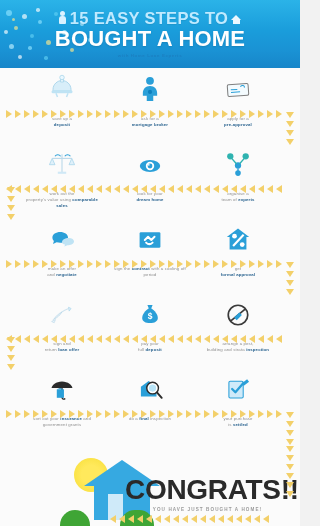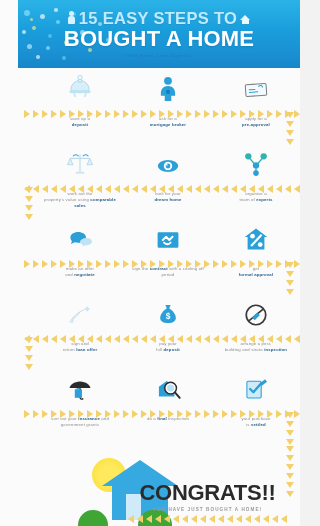--- a/index.html
+++ b/index.html
@@ -3,21 +3,21 @@
 <meta charset="utf-8">
 <style>
   * { margin:0; padding:0; box-sizing:border-box; }
   html,body { width:300px; height:526px; }
   body {
     font-family:"Liberation Sans", sans-serif;
     background:#f2f2f2;
     overflow:hidden;
     position:relative;
   }
-  .page { width:300px; height:526px; position:relative; background:#fbfbfb;padding-left:18px; }
+  .page { width:300px; height:526px; position:relative; background:#fbfbfb; }
 
   
   .header {
     position:relative; height:68px; width:100%;
     background:linear-gradient(180deg,#2bb3e8 0%,#1a9ddb 45%,#1a92d4 75%,#1786c9 100%);
     overflow:hidden;
   }
   .confetti { position:absolute; border-radius:50%; opacity:.65; }
   .header-inner {
     position:relative; z-index:3; height:100%;
@@ -77,21 +77,21 @@
          background:radial-gradient(circle,#ffe95c 40%,#f7dd33 100%); }
   .house-big { position:absolute; left:26px; bottom:6px; width:76px; height:60px; }
   .roof { position:absolute; left:0; top:0; width:0;height:0;
           border-left:38px solid transparent;border-right:38px solid transparent;border-bottom:26px solid #36a9e1; }
   .walls { position:absolute; left:10px; top:24px; width:56px; height:36px; background:#36a9e1; }
   .door { position:absolute; left:24px; top:34px; width:15px; height:26px; background:#cfeaf9; }
   .bush { position:absolute; bottom:0; width:30px; height:16px; border-radius:15px 15px 0 0; background:#3fa535; }
   .bush.b1 { left:2px; } .bush.b2 { left:62px; width:34px; }
 
   .congrats-wrap { position:absolute; right:10px; bottom:14px; text-align:center; width:165px; }
-  .congrats { font-size:22px; font-weight:bold; color:#2a2a2a; letter-spacing:-.3px; line-height:1; }
+  .congrats { font-size:28px; font-weight:bold; color:#2a2a2a; letter-spacing:-.3px; line-height:1; }
   .congrats-sub { margin-top:3px; font-size:4.6px; letter-spacing:1.1px; color:#9a9a9a; font-weight:bold; }
 
   .foot-trail-v { position:absolute; right:6px; top:0; width:9px; display:flex; flex-direction:column; gap:3px; align-items:center; }
   .foot-trail-h { position:absolute; left:110px; bottom:3px; display:flex; gap:3px; align-items:center; }
 </style>
 </head>
 <body>
 
 <div class="page">
 

